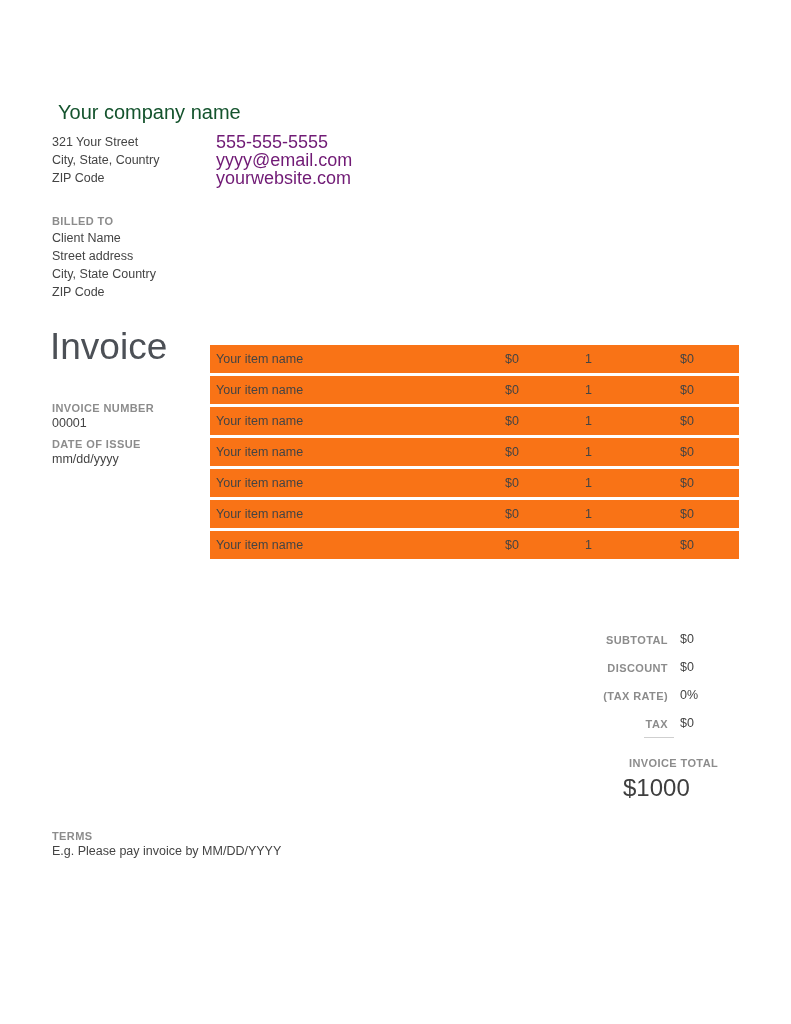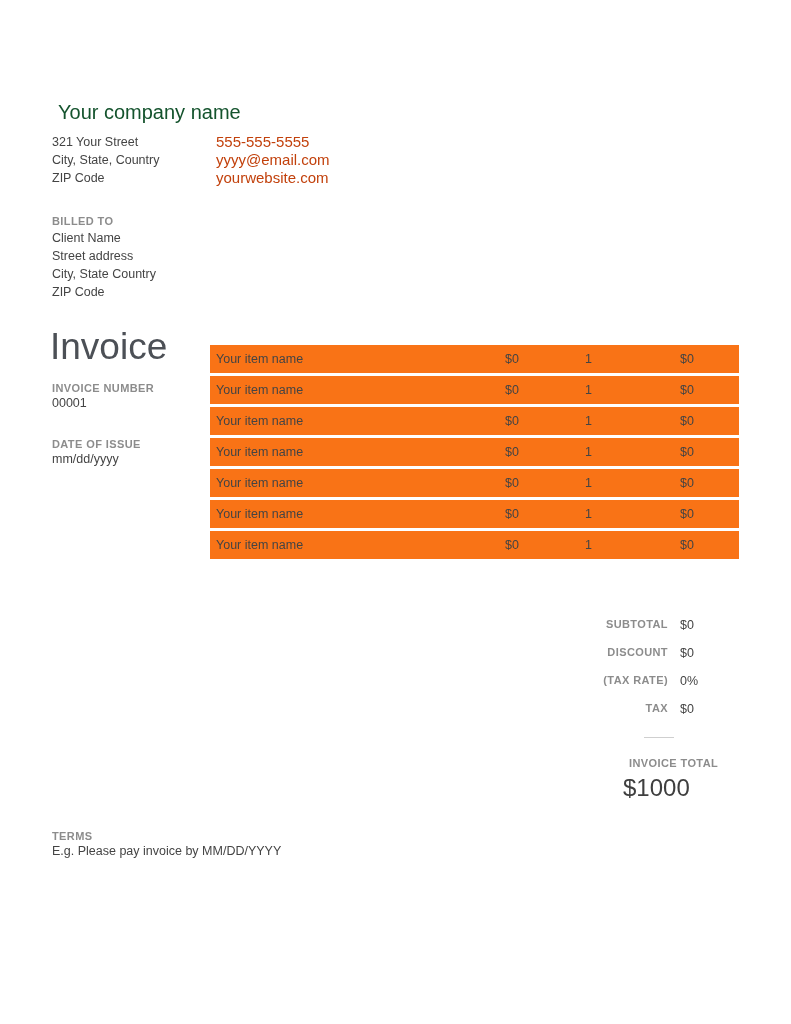--- a/index.html
+++ b/index.html
@@ -1,39 +1,39 @@
 <!DOCTYPE html>
 <html><head>
 <meta charset="utf-8">
 <style>
   html,body{margin:0;padding:0;}
   body{width:791px;height:1024px;background:#ffffff;position:relative;overflow:hidden;
        font-family:"Liberation Sans",sans-serif;color:#4a4a4a;}
   .abs{position:absolute;}
   .company{left:58px;top:101px;font-size:20px;color:#14532d;}
   .addr{left:52px;top:133px;font-size:12.5px;line-height:18px;color:#444;}
-  .contact{left:216px;top:133px;font-size:15px;line-height:18px;color:#c2410c;}
+  .contact{left:216px;top:133px;font-size:18px;line-height:18px;color:#701a75;}
   .lbl{font-size:11px;font-weight:bold;color:#8c8c8c;letter-spacing:0.4px;}
   .val{font-size:12.5px;color:#444;line-height:18px;}
   .billed{left:52px;top:215px;}
   .billed .lines{margin-top:2px;}
   .inv-title{left:50px;top:326px;font-size:37px;color:#4c5056;}
-  .invnum{left:52px;top:382px;}
+  .invnum{left:52px;top:402px;}
   .date{left:52px;top:438px;}
   .table{left:210px;top:341px;width:529px;}
   .thead{height:29px;background:#0b7dd9;display:flex;align-items:center;color:#fff;font-size:11px;font-weight:bold;letter-spacing:0.3px;}
   .row{height:28px;background:#f97316;display:flex;align-items:center;font-size:12.5px;color:#444;margin-top:3px;}
   .row:first-of-type{margin-top:4px;}
   .c1{width:289px;padding-left:6px;box-sizing:border-box;}
   .c2{width:80px;padding-left:6px;box-sizing:border-box;}
   .c3{width:95px;padding-left:6px;box-sizing:border-box;}
   .c4{width:65px;padding-left:6px;box-sizing:border-box;}
   .thead .c2{padding-left:6px;}
   .totals{left:560px;top:618px;width:180px;}
-  .trow{display:flex;height:28px;align-items:flex-start;}
+  .trow{display:flex;height:28px;align-items:flex-end;}
   .trow .tl{width:108px;text-align:right;font-size:11px;font-weight:bold;color:#8c8c8c;letter-spacing:0.4px;}
   .trow .tv{padding-left:12px;font-size:12.5px;color:#444;}
   .divider{left:644px;top:737px;width:30px;height:1px;background:#cfcfcf;}
   .total-lbl{left:614px;top:757px;padding-left:15px;}
   .total-val{left:623px;top:774px;font-size:24px;color:#3f3f3f;}
   .terms{left:52px;top:830px;}
 </style>
 </head>
 <body>
 

